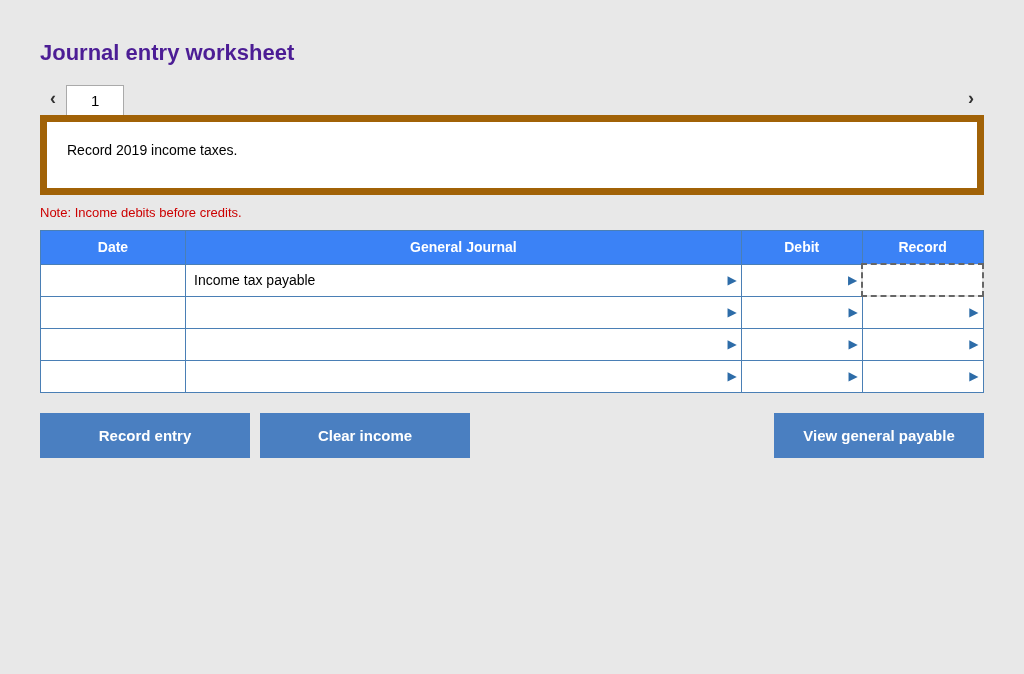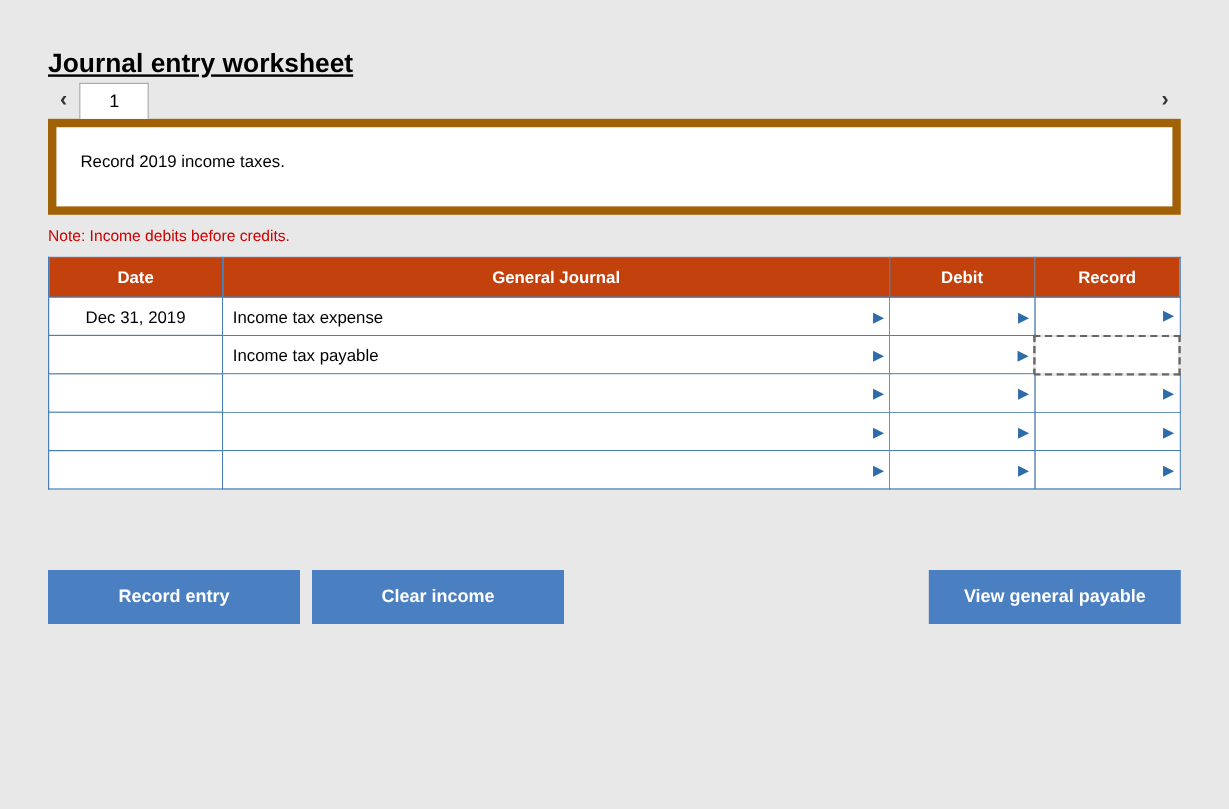--- a/index.html
+++ b/index.html
@@ -15,22 +15,22 @@
       padding: 20px;
     }
     .container {
       background: #e8e8e8;
       width: 984px;
       padding: 20px 20px 20px 20px;
     }
     .page-title {
       font-size: 22px;
       font-weight: bold;
-      color: #000000;
-      text-decoration: underline;
+      margin-bottom: 16px;
+      color: #4c1d95;
     }
     .tab-nav {
       display: flex;
       align-items: flex-end;
       margin-bottom: 0;
       position: relative;
     }
     .nav-arrow {
       font-size: 18px;
       color: #333;
@@ -67,21 +67,21 @@
       color: #cc0000;
       font-size: 13px;
       margin-bottom: 10px;
     }
     .journal-table {
       width: 100%;
       border-collapse: collapse;
       margin-bottom: 20px;
     }
     .journal-table th {
-      background: #c2410c;
+      background: #3b82f6;
       color: #fff;
       font-weight: bold;
       border: 1px solid #4a7fb5;
       padding: 8px 10px;
       text-align: center;
     }
     .journal-table td {
       border: 1px solid #4a7fb5;
       padding: 5px 8px;
       height: 32px;
@@ -128,21 +128,20 @@
     .btn {
       background: #4a7fc1;
       color: #fff;
       border: none;
       padding: 14px 0;
       font-size: 15px;
       font-weight: bold;
       cursor: pointer;
       min-width: 210px;
       text-align: center;
-      margin-top: 47px;
     }
     .btn-right {
       margin-left: auto;
     }
     .spacer { flex: 1; }
   </style>
 </head>
 <body>
 
 <div class="container">
@@ -163,30 +162,20 @@
   <table class="journal-table">
     <thead class="blue-header-row">
       <tr>
         <th>Date</th>
         <th>General Journal</th>
         <th>Debit</th>
         <th>Record</th>
       </tr>
     </thead>
     <tbody id="table-body">
-    <tr>
-          <td class="date-cell">Dec 31, 2019</td>
-          <td class="desc-cell" style="position: relative;">Income tax expense<span class="cell-arrow">▶</span></td>
-          <td class="debit-cell" style="position: relative;">
-            <span class="cell-arrow">▶</span>
-          </td>
-          <td class="credit-cell" style="position: relative;">
-            <span class="cell-arrow">▶</span>
-          </td>
-        </tr>
         <tr>
           <td class="date-cell"></td>
           <td class="desc-cell" style="position: relative;">Income tax payable<span class="cell-arrow">▶</span></td>
           <td class="debit-cell" style="position: relative;">
             <span class="cell-arrow">▶</span>
           </td>
           <td class="credit-cell dashed-border" style="position: relative;"></td>
         </tr>
         <tr>
           <td class="date-cell"></td>

